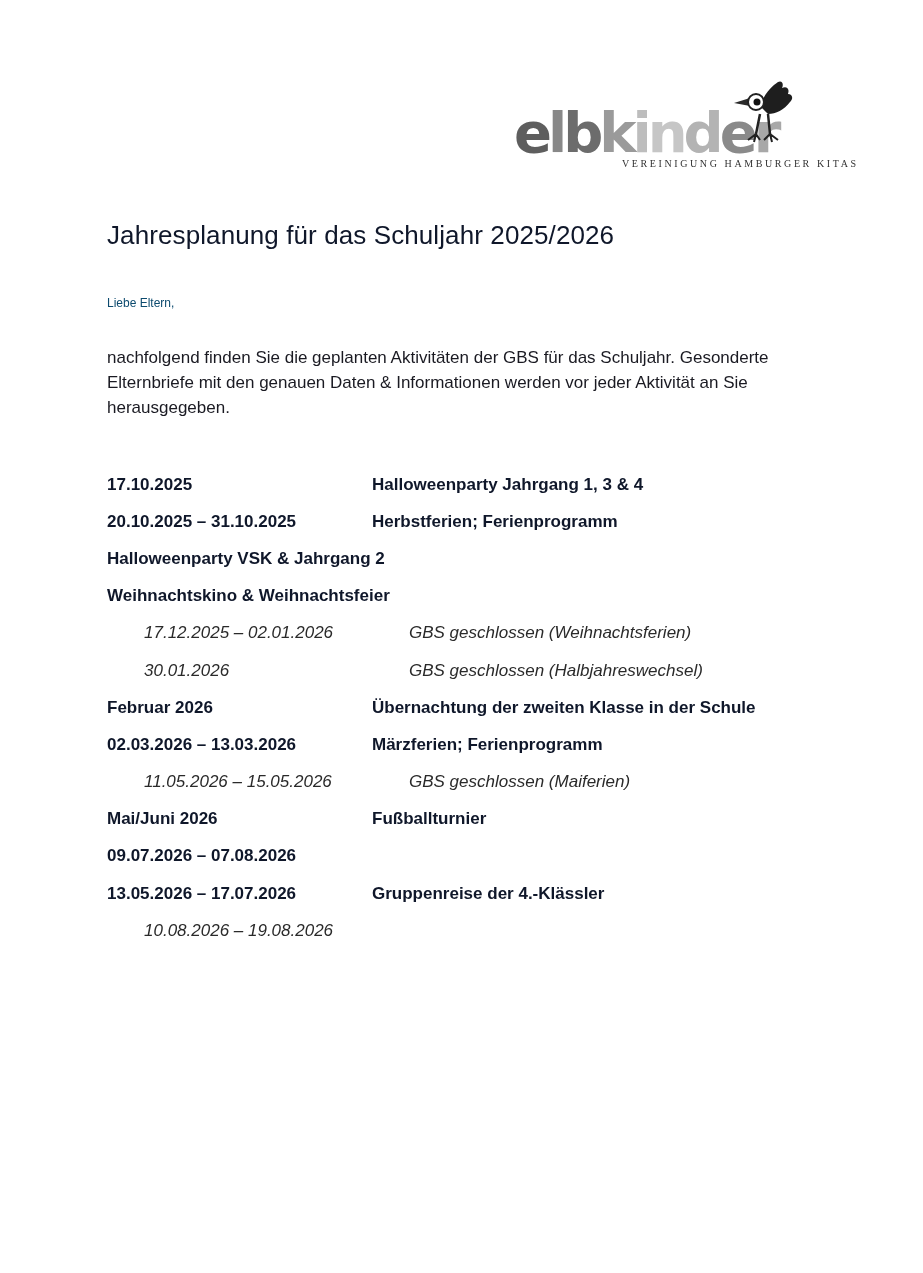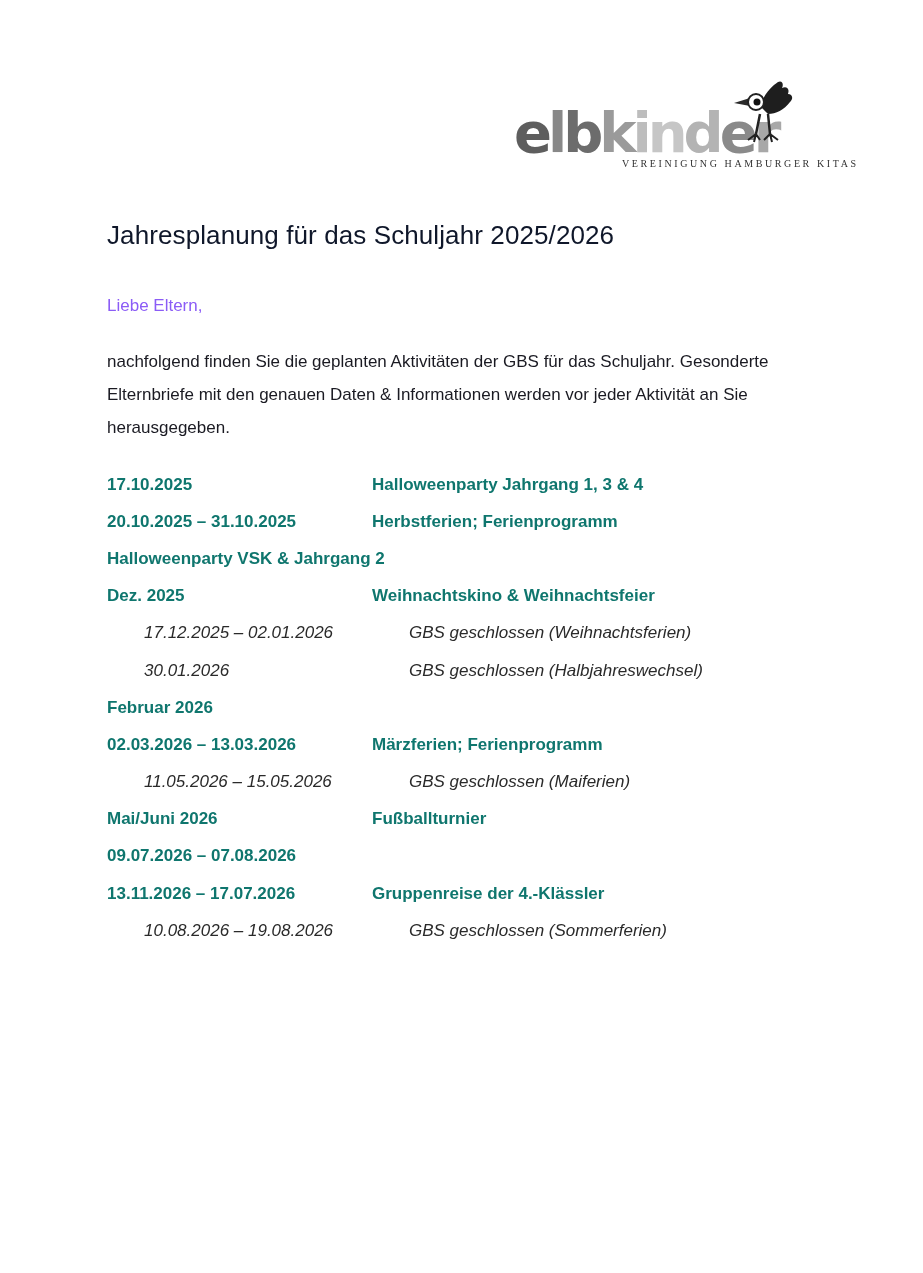--- a/index.html
+++ b/index.html
@@ -63,50 +63,50 @@
       font-size: 26px;
       font-weight: normal;
       color: #0f172a;
       letter-spacing: 0.1px;
       white-space: nowrap;
     }
     .greeting {
       position: absolute;
       left: 107px;
       top: 296px;
-      font-size: 17px;
-      color: #8b5cf6;
+      font-size: 12px;
+      color: #0c4a6e;
     }
     .intro {
       position: absolute;
       left: 107px;
       top: 345px;
       width: 720px;
       font-size: 17px;
-      line-height: 33px;
+      line-height: 25px;
       color: #1a1a22;
     }
 
     
     .schedule {
       position: absolute;
       left: 107px;
       top: 466px;
       width: 720px;
     }
     .schedule-row {
       display: flex;
       height: 37.2px;
       align-items: center;
       font-size: 17px;
       white-space: nowrap;
     }
     .schedule-row .col-date { width: 265px; }
     .schedule-row .col-event { flex: 1; }
-    .schedule-row.event { font-weight: bold; color: #0f766e; }
+    .schedule-row.event { font-weight: bold; color: #0f172a; }
     .schedule-row.closed { font-style: italic; font-weight: normal; color: #2a2a2a; margin-left: 37px; }
   </style>
 </head>
 <body>
 
 <div class="logo">
   <div class="logo-word">
     <span style="color:#5e5e5e">e</span>
     <span style="color:#888888">l</span>
     <span style="color:#6c6c6c">b</span>
@@ -145,50 +145,49 @@
     <span class="col-event">Halloweenparty Jahrgang 1, 3 &amp; 4</span>
   </div>
   <div class="schedule-row event">
     <span class="col-date">20.10.2025 – 31.10.2025</span>
     <span class="col-event">Herbstferien; Ferienprogramm</span>
   </div>
   <div class="schedule-row event">
     <span class="col-event">Halloweenparty VSK &amp; Jahrgang 2</span>
   </div>
   <div class="schedule-row event">
-    <span class="col-date">Dez. 2025</span>
     <span class="col-event">Weihnachtskino &amp; Weihnachtsfeier</span>
   </div>
   <div class="schedule-row closed">
     <span class="col-date">17.12.2025 – 02.01.2026</span>
     <span class="col-event">GBS geschlossen (Weihnachtsferien)</span>
   </div>
   <div class="schedule-row closed">
     <span class="col-date">30.01.2026</span>
     <span class="col-event">GBS geschlossen (Halbjahreswechsel)</span>
   </div>
   <div class="schedule-row event">
     <span class="col-date">Februar 2026</span>
+    <span class="col-event">Übernachtung der zweiten Klasse in der Schule</span>
   </div>
   <div class="schedule-row event">
     <span class="col-date">02.03.2026 – 13.03.2026</span>
     <span class="col-event">Märzferien; Ferienprogramm</span>
   </div>
   <div class="schedule-row closed">
     <span class="col-date">11.05.2026 – 15.05.2026</span>
     <span class="col-event">GBS geschlossen (Maiferien)</span>
   </div>
   <div class="schedule-row event">
     <span class="col-date">Mai/Juni 2026</span>
     <span class="col-event">Fußballturnier</span>
   </div>
   <div class="schedule-row event">
     <span class="col-date">09.07.2026 – 07.08.2026</span>
   </div>
   <div class="schedule-row event">
-    <span class="col-date">13.11.2026 – 17.07.2026</span>
+    <span class="col-date">13.05.2026 – 17.07.2026</span>
     <span class="col-event">Gruppenreise der 4.-Klässler</span>
   </div>
   <div class="schedule-row closed">
     <span class="col-date">10.08.2026 – 19.08.2026</span>
-    <span class="col-event">GBS geschlossen (Sommerferien)</span>
   </div>
 </div>
 
 </body></html>

